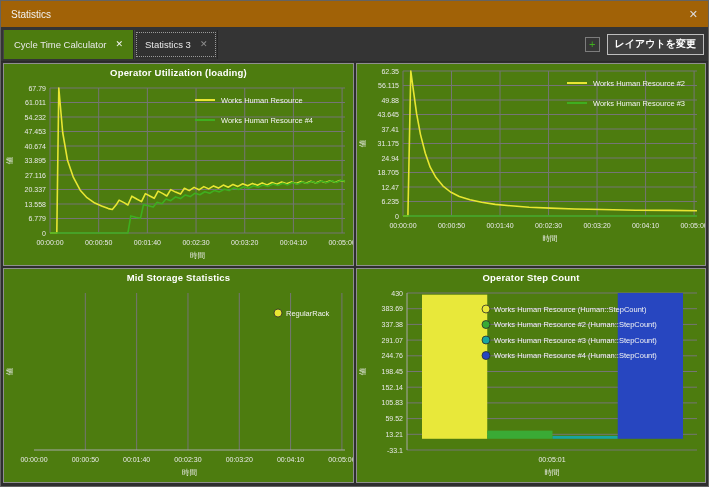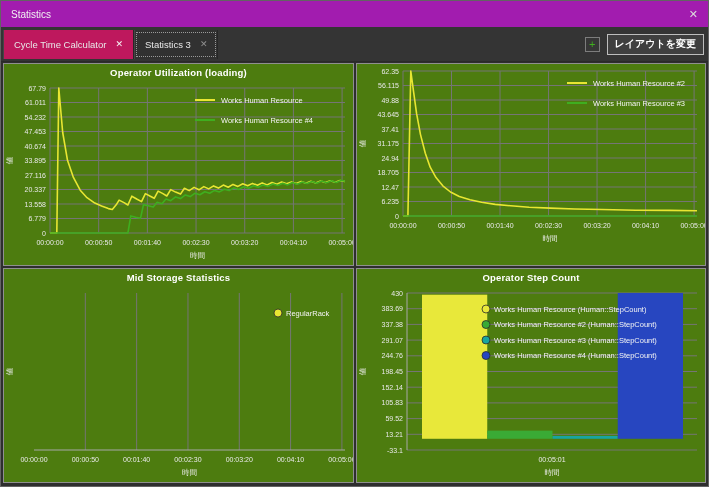--- a/index.html
+++ b/index.html
@@ -5,36 +5,36 @@
   * { margin:0; padding:0; box-sizing:border-box; }
   html,body { width:709px; height:487px; overflow:hidden; }
   body {
     background:#2e2e2e;
     font-family:"Liberation Sans", sans-serif;
     color:#e9e9e9;
     position:relative;
     border:1px solid #636363;
   }
   .titlebar {
-    height:26px; background:#a21caf;
+    height:26px; background:#a16207;
     display:flex; align-items:center; justify-content:space-between;
     padding:0 10px;
   }
   .titlebar .wtitle { font-size:10px; color:#f2f2f2; }
   .titlebar .wclose { font-size:11px; color:#dcdcdc; cursor:pointer; line-height:1; }
   .tabbar {
     height:35px; background:#343434;
     display:flex; align-items:center; padding:0 0 0 2px;
     border-bottom:1px solid #2a2a2a;
   }
   .tab {
     height:29px; display:flex; align-items:center; gap:9px;
     padding:0 10px; font-size:9.5px; color:#e8e8e8;
     border-right:1px solid #262626; border-left:1px solid #454545;
-    background:#be185d; cursor:pointer; white-space:nowrap;
+    background:#4d7c0f; cursor:pointer; white-space:nowrap;
   }
   .tab.active { background:#313131; outline:1px dotted #9a9a9a; outline-offset:-3px; }
   .tab .tclose { font-size:9px; color:#f5f5f5; }
   .tab.active .tclose { color:#8f8f8f; }
   .tab-spacer { flex:1; }
   .addbtn {
     width:15px; height:15px; border:1px solid #7d7d7d; background:#363636;
     display:flex; align-items:center; justify-content:center;
     font-size:11px; color:#3fae1f; margin-right:7px; cursor:pointer; line-height:1;
   }

